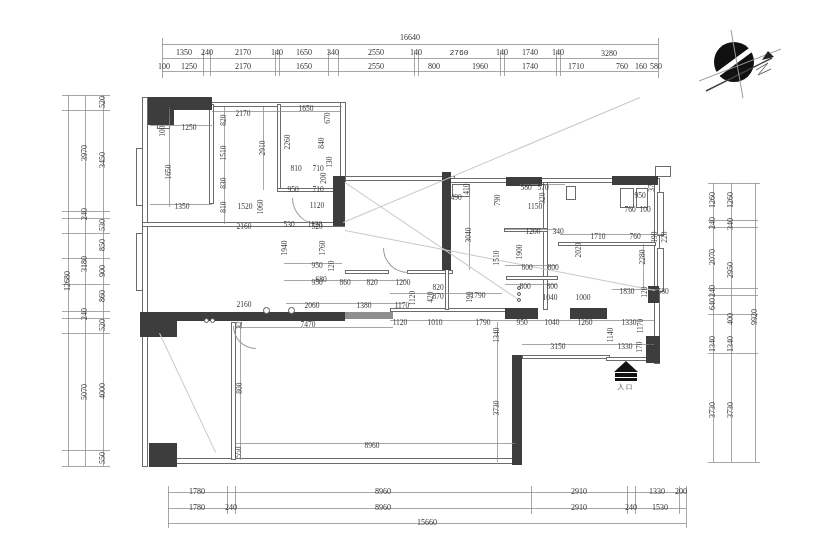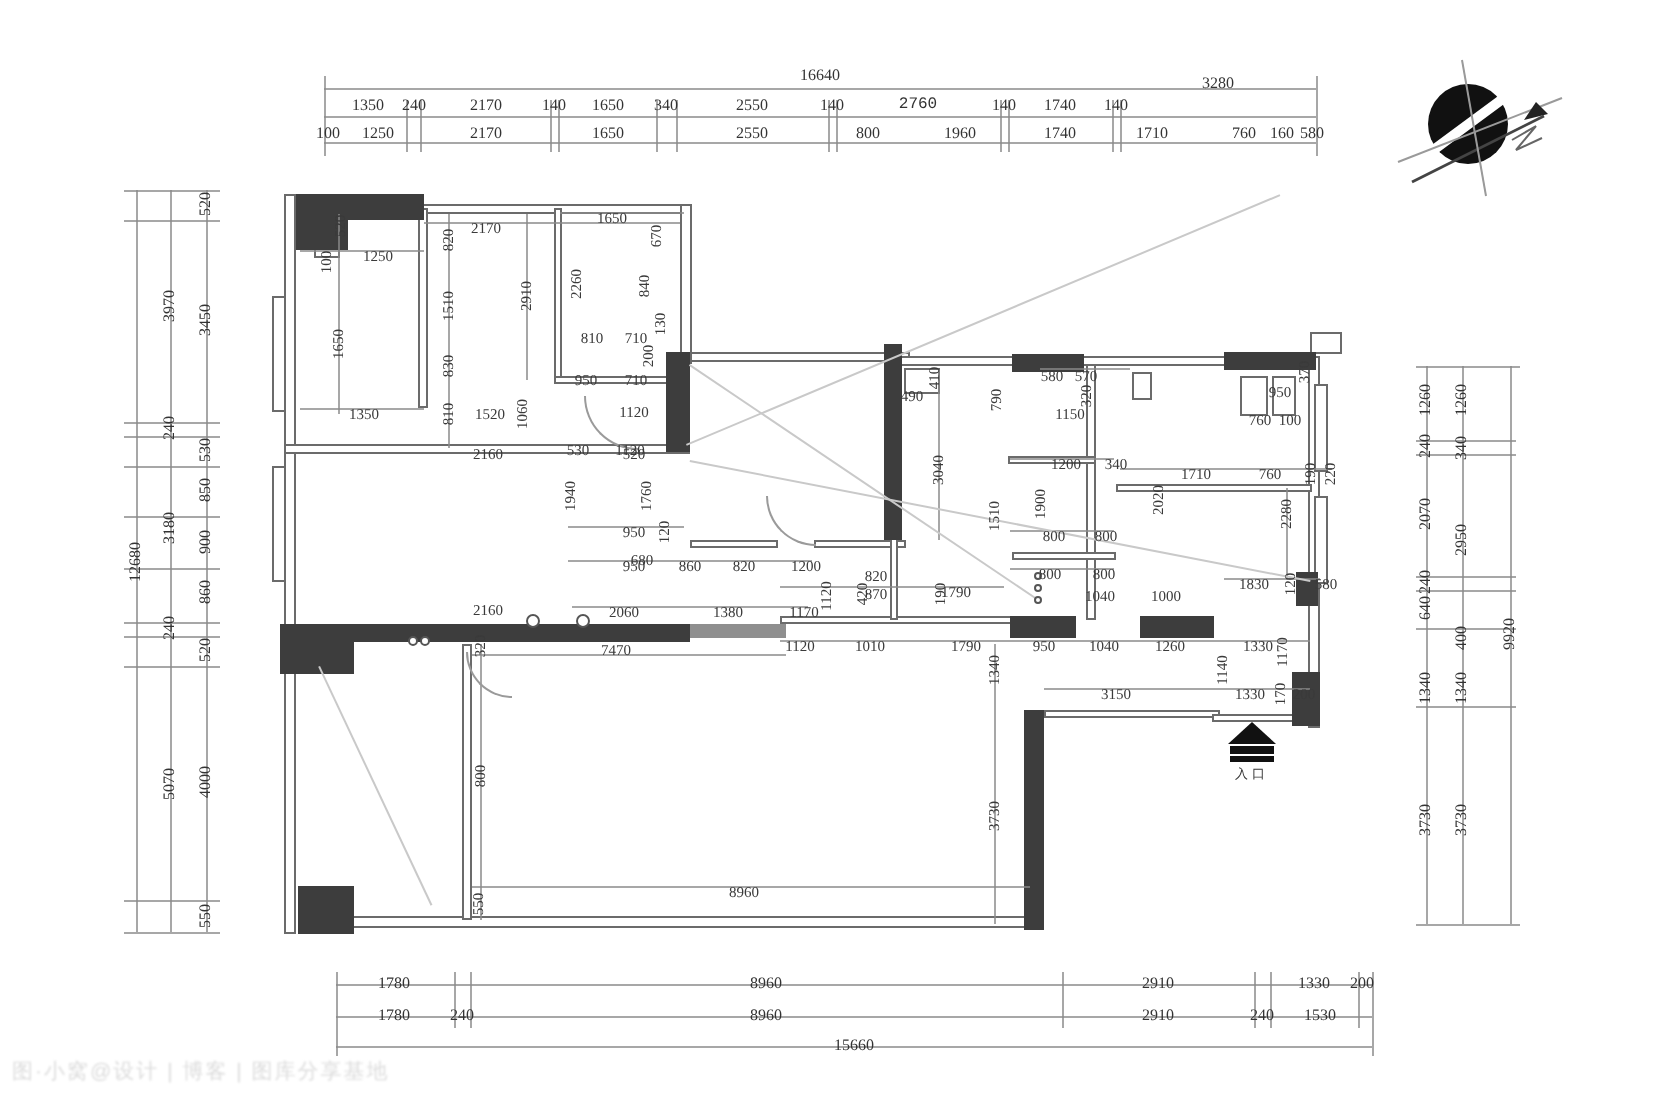--- a/index.html
+++ b/index.html
@@ -42,21 +42,20 @@
     <path d="M58,42 L70,35 L60,47 L73,41" stroke="#666" stroke-width="1" fill="none"></path>
   </svg>
 
   <div id="entrance">
     <div class="tri"></div>
     <div class="bar1"></div>
     <div class="bar2"></div>
     <div class="lbl">入口</div>
   </div>
 
-  <div id="watermark">图·小窝@设计 | 博客 | 图库分享基地</div>
 <div class="wallW" style="left: 142px; top: 97px; width: 6px; height: 370px;"></div>
     <div class="wallW" style="left: 148px; top: 102px; width: 197px; height: 5px;"></div>
     <div class="wallW" style="left: 340px; top: 102px; width: 6px; height: 80px;"></div>
     <div class="wallW" style="left: 345px; top: 176px; width: 110px; height: 5px;"></div>
     <div class="wallW" style="left: 450px; top: 178px; width: 206px; height: 5px;"></div>
     <div class="wallW" style="left: 654px; top: 178px; width: 6px; height: 186px;"></div>
     <div class="wallW" style="left: 522px; top: 355px; width: 88px; height: 4px;"></div>
     <div class="wallW" style="left: 606px; top: 357px; width: 50px; height: 4px;"></div>
     <div class="wallW" style="left: 176px; top: 458px; width: 344px; height: 6px;"></div>
     <div class="wallW" style="left: 231px; top: 322px; width: 5px; height: 138px;"></div>
@@ -196,21 +195,21 @@
     <span class="dim ext" style="left: 243px; top: 53px;">2170</span>
     <span class="dim ext" style="left: 277px; top: 53px;">140</span>
     <span class="dim ext" style="left: 304px; top: 53px;">1650</span>
     <span class="dim ext" style="left: 333px; top: 53px;">340</span>
     <span class="dim ext" style="left: 376px; top: 53px;">2550</span>
     <span class="dim ext" style="left: 416px; top: 53px;">140</span>
     <span class="dim ext" style="left: 459px; top: 53px; font-family: Liberation Mono, monospace;">2760</span>
     <span class="dim ext" style="left: 502px; top: 53px;">140</span>
     <span class="dim ext" style="left: 530px; top: 53px;">1740</span>
     <span class="dim ext" style="left: 558px; top: 53px;">140</span>
-    <span class="dim ext" style="left: 609px; top: 42px;">3280</span>
+    <span class="dim ext" style="left: 609px; top: 54px;">3280</span>
     <span class="dim ext" style="left: 164px; top: 67px;">100</span>
     <span class="dim ext" style="left: 189px; top: 67px;">1250</span>
     <span class="dim ext" style="left: 243px; top: 67px;">2170</span>
     <span class="dim ext" style="left: 304px; top: 67px;">1650</span>
     <span class="dim ext" style="left: 376px; top: 67px;">2550</span>
     <span class="dim ext" style="left: 434px; top: 67px;">800</span>
     <span class="dim ext" style="left: 480px; top: 67px;">1960</span>
     <span class="dim ext" style="left: 530px; top: 67px;">1740</span>
     <span class="dim ext" style="left: 576px; top: 67px;">1710</span>
     <span class="dim ext" style="left: 622px; top: 67px;">760</span>

